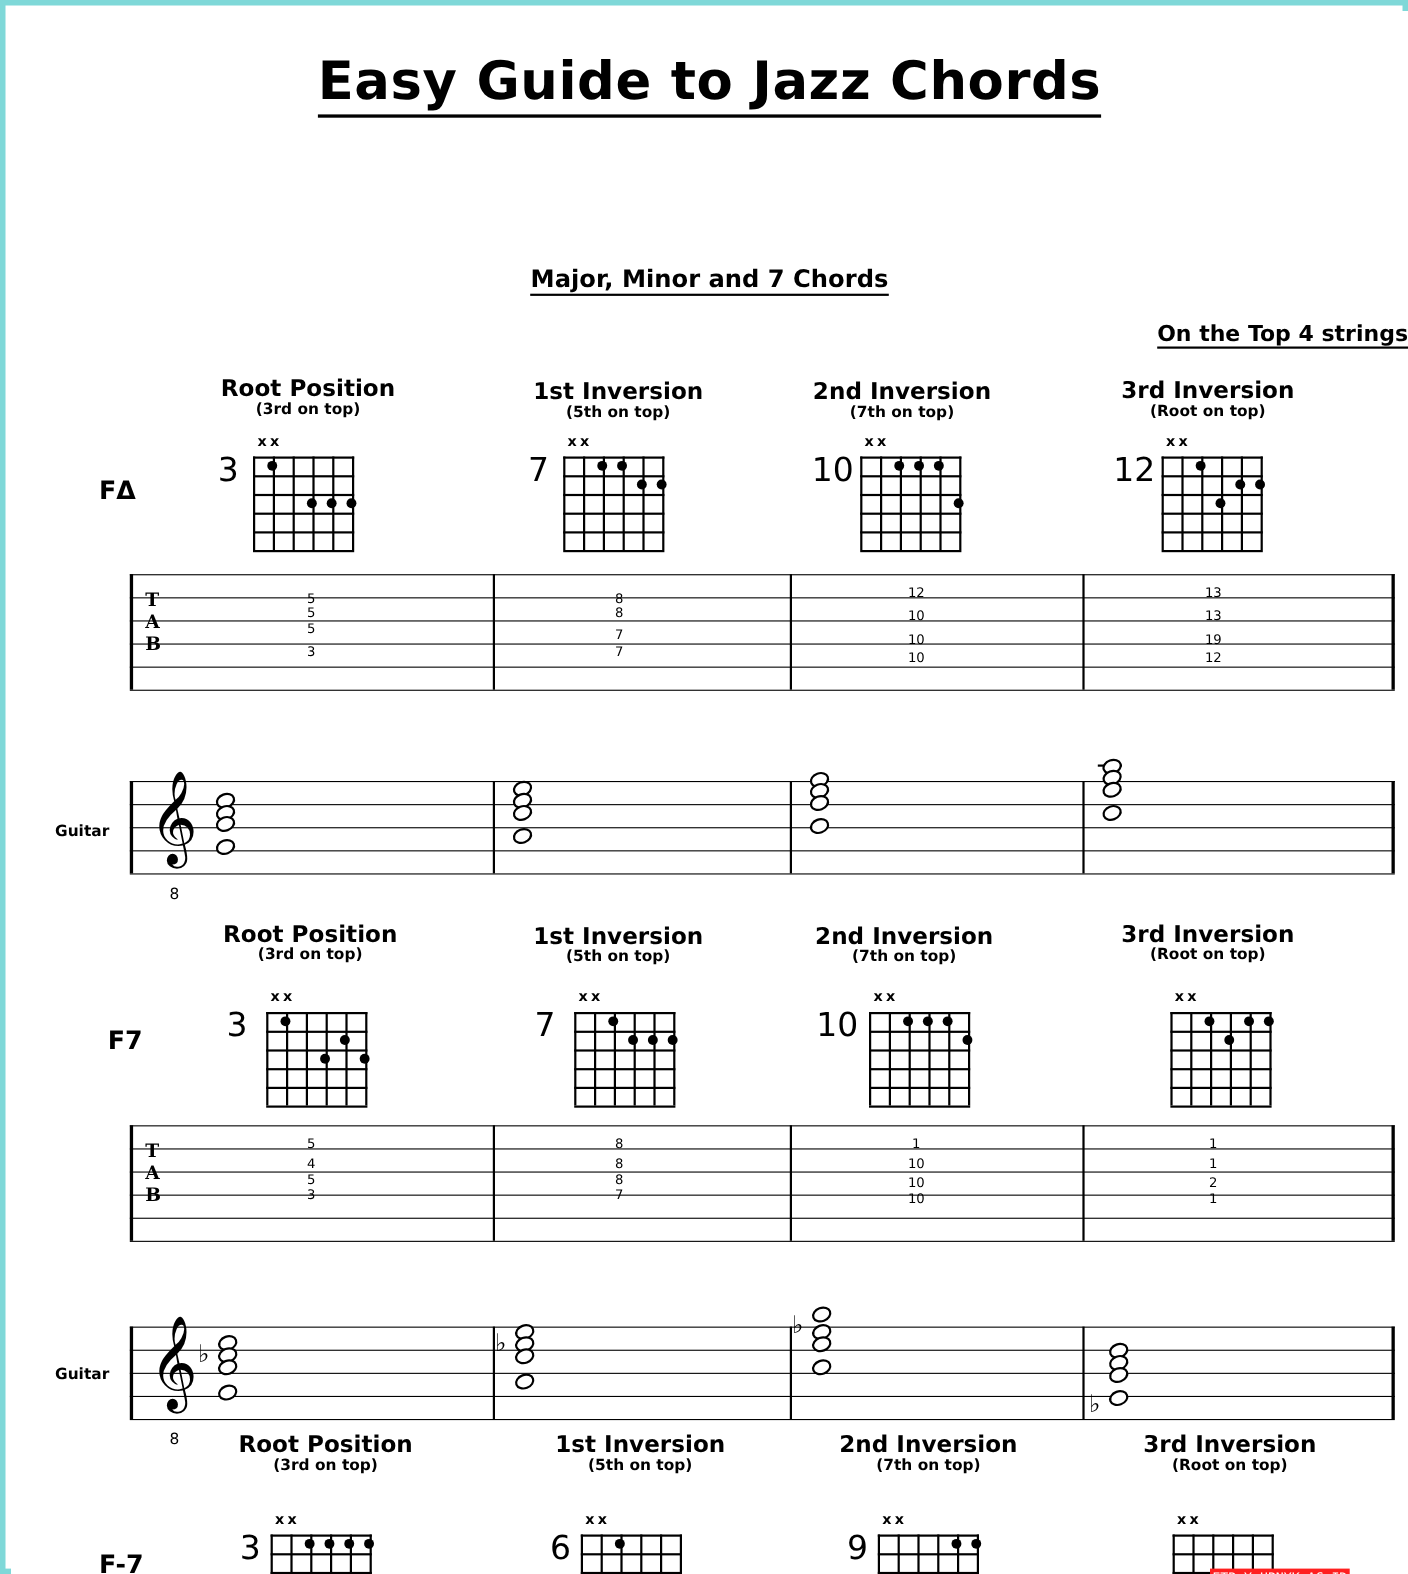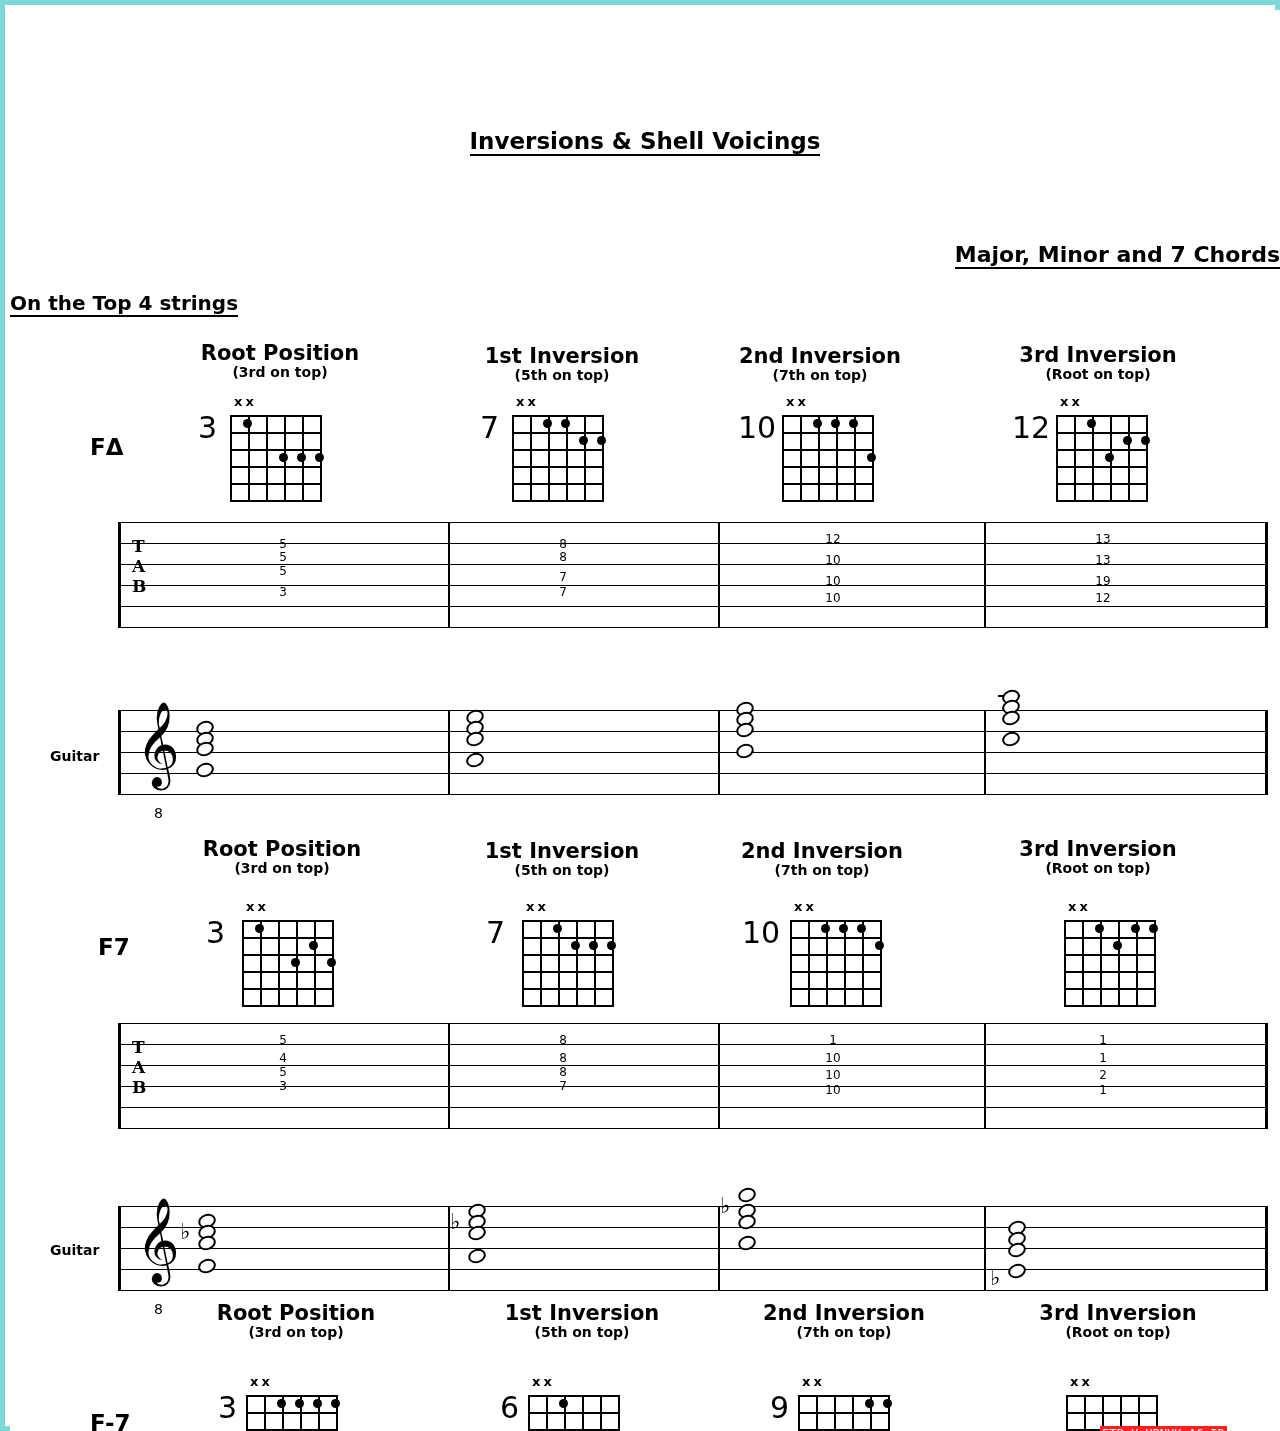--- a/index.html
+++ b/index.html
@@ -54,30 +54,30 @@
     text-align: center;
     font-size: 23px;
     font-weight: bold;
   }
   .sub-title span { border-bottom: 2px solid #000; }
 
   .section-title {
     position: absolute;
     left: 0;
     width: 100%;
-    text-align: right;
+    text-align: center;
     font-size: 22px;
     font-weight: bold;
   }
   .section-title span { border-bottom: 2px solid #000; }
   .section-sub {
     position: absolute;
     left: 0;
     width: 100%;
-    text-align: left;
+    text-align: right;
     font-size: 20px;
     font-weight: bold;
   }
   .section-sub span { border-bottom: 2px solid #000; }
 
   
   .col-head {
     position: absolute;
     text-align: center;
     width: 240px;
@@ -197,22 +197,22 @@
     letter-spacing: 0px;
     white-space: nowrap;
   }
 </style>
 </head>
 <body>
 
 <div class="page">
   <div class="sheet">
 
-    <div class="sub-title">
-      <span>Inversions &amp; Shell Voicings</span>
+    <div class="main-title">
+      <span>Easy Guide to Jazz Chords</span>
     </div>
 
     <div class="section-title" style="top:232px;">
       <span>Major, Minor and 7 Chords</span>
     </div>
     <div class="section-sub" style="top:281px;">
       <span>On the Top 4 strings</span>
     </div>
 
     <div class="col-head" style="left:150px; top:332px;">

